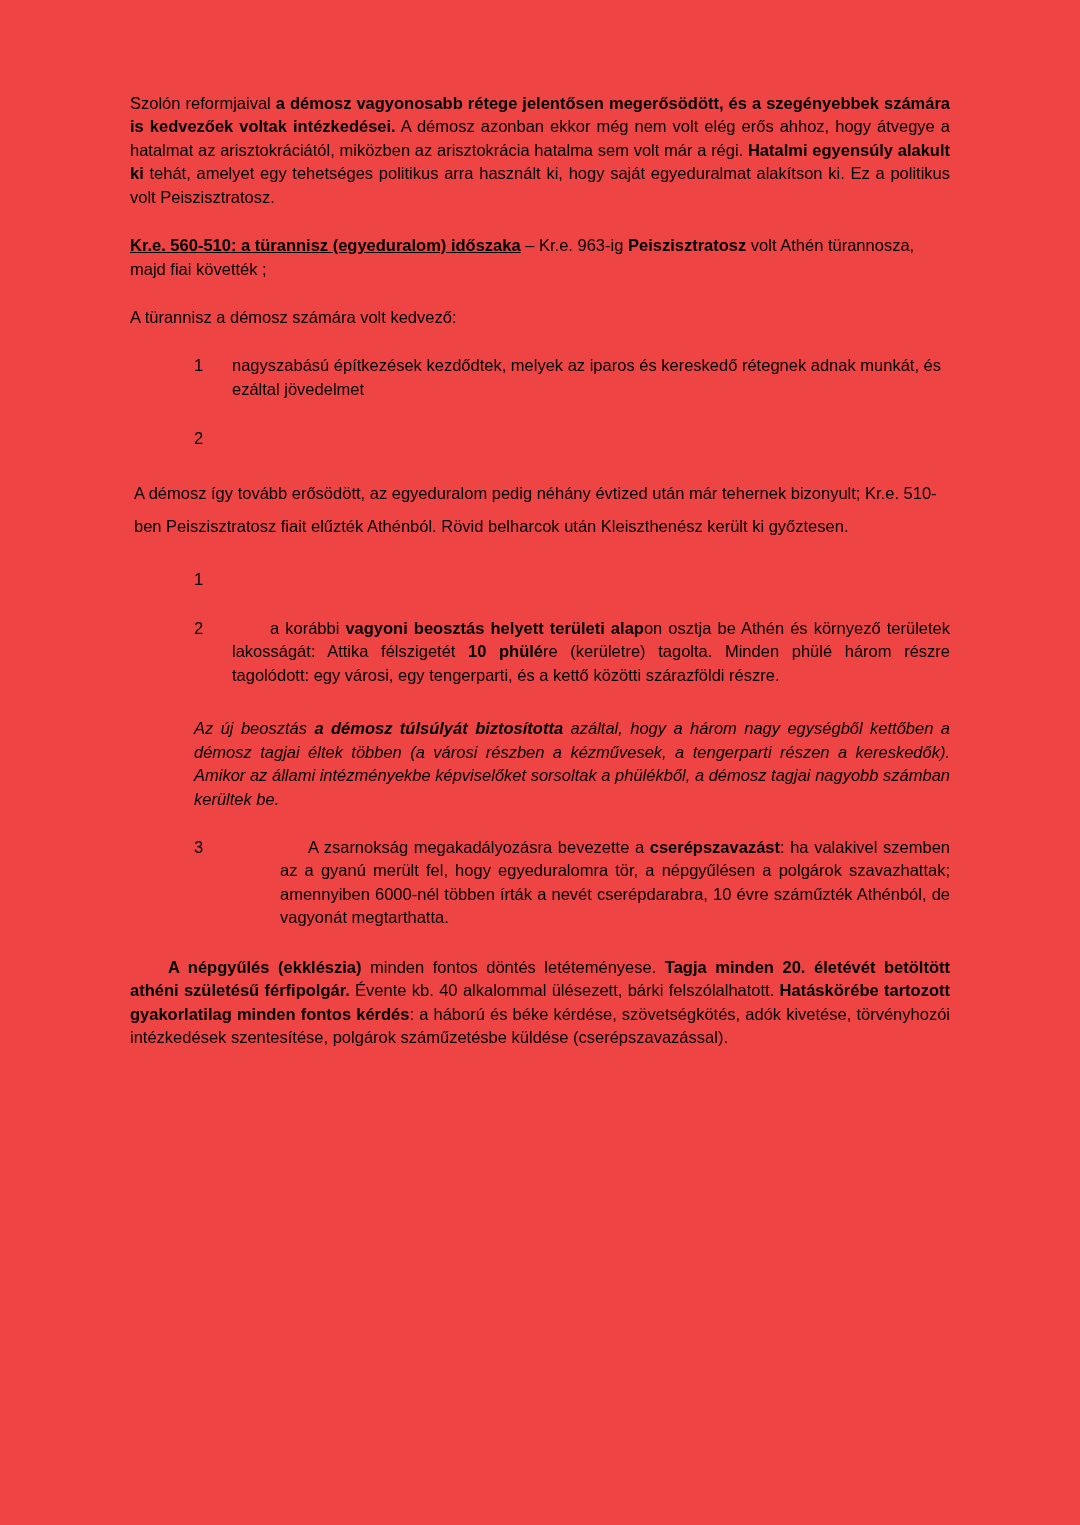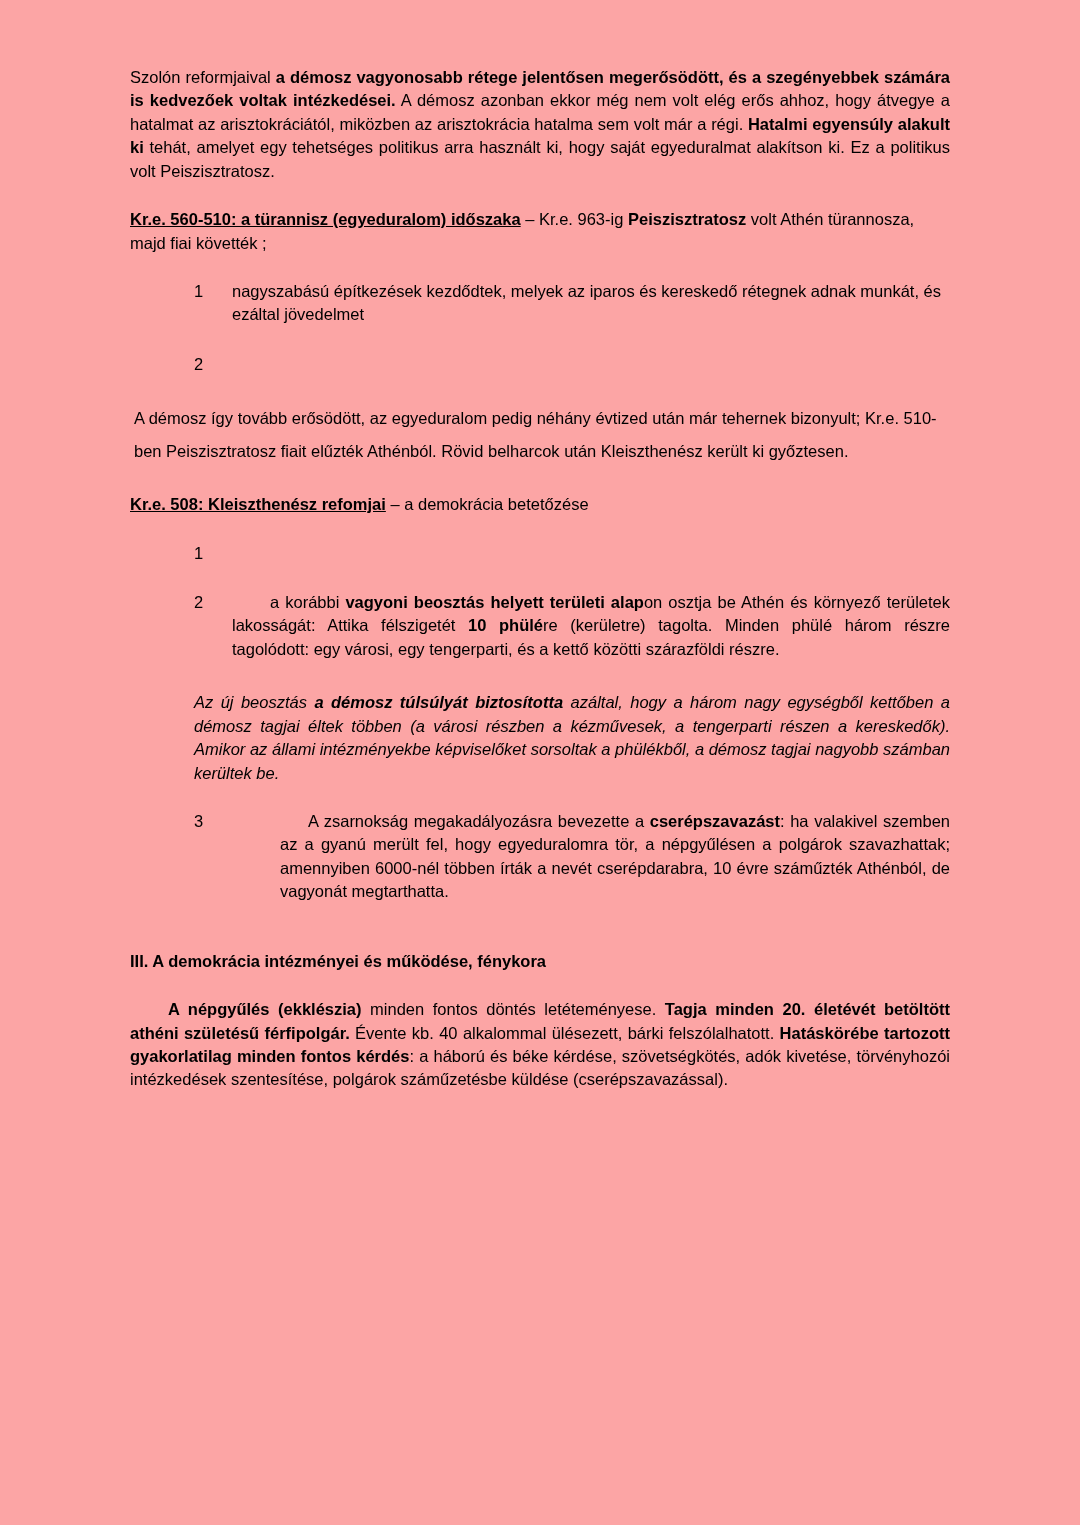--- a/index.html
+++ b/index.html
@@ -5,26 +5,26 @@
 <style>
   html, body {
     margin: 0;
     padding: 0;
     background: #ffffff;
   }
   .page {
     width: 1080px;
     min-height: 1525px;
     box-sizing: border-box;
-    background: #fca5a5;
+    background: #ef4444;
     color: #000000;
     font-family: "Liberation Sans", "DejaVu Sans", sans-serif;
     font-size: 16.5px;
     line-height: 1.42;
-    padding: 66px 130px 60px 130px;
+    padding: 92px 130px 60px 130px;
   }
   .block { margin: 0 0 25px 0; }
   .align-justify { text-align: justify; }
   .run { white-space: pre-wrap; }
   .bold { font-weight: bold; }
   .underline { text-decoration: underline; margin-top: 48px; }
   .loose { line-height: 2.0; padding-left: 4px; }
   .indent-block { margin-left: 64px; font-style: italic; }
   .indent-small { margin-left: 10px; }
   .sp-lg { margin-top: 30px; }
@@ -35,37 +35,36 @@
   .fl-indent { text-indent: 38px; }
   .fl-indent-sm { text-indent: 28px; margin-left: 48px; }
 </style>
 </head>
 <body>
 
 <div class="page">
   <div>
       <div class="block align-justify"><span class="run">Szolón reformjaival </span><span class="run bold">a démosz vagyonosabb rétege jelentősen megerősödött, és a szegényebbek számára is kedvezőek voltak intézkedései.</span><span class="run"> A démosz azonban ekkor még nem volt elég erős ahhoz, hogy átvegye a hatalmat az arisztokráciától, miközben az arisztokrácia hatalma sem volt már a régi. </span><span class="run bold">Hatalmi egyensúly alakult ki</span><span class="run"> tehát, amelyet egy tehetséges politikus arra használt ki, hogy saját egyeduralmat alakítson ki. Ez a politikus volt Peiszisztratosz.</span></div>
       <div class="block"><span class="run bold underline">Kr.e. 560-510: a türannisz (egyeduralom) időszaka</span><span class="run"> – Kr.e. 963-ig </span><span class="run bold">Peiszisztratosz</span><span class="run"> volt Athén türannosza, majd fiai követték ;</span></div>
+      <div class="block"><span class="run">A türannisz a démosz számára volt kedvező:</span></div>
       <div class="block list-item">
         <span class="li-number">1</span>
         <span class="li-text"><span class="run">nagyszabású építkezések kezdődtek, melyek az iparos és kereskedő rétegnek adnak munkát, és ezáltal jövedelmet</span></span>
       </div>
       <div class="block list-item">
         <span class="li-number">2</span>
       </div>
       <div class="block loose"><span class="run">A démosz így tovább erősödött, az egyeduralom pedig néhány évtized után már tehernek bizonyult; Kr.e. 510-ben Peiszisztratosz fiait elűzték Athénból. Rövid belharcok után Kleiszthenész került ki győztesen.</span></div>
-      <div class="block"><span class="run bold underline">Kr.e. 508: Kleiszthenész refomjai</span><span class="run"> – a demokrácia betetőzése</span></div>
       <div class="block list-item">
         <span class="li-number">1</span>
       </div>
       <div class="block align-justify list-item">
         <span class="li-number">2</span>
         <span class="li-text fl-indent"><span class="run">a korábbi </span><span class="run bold">vagyoni beosztás helyett területi alap</span><span class="run">on osztja be Athén és környező területek lakosságát: Attika félszigetét </span><span class="run bold">10 phülé</span><span class="run">re (kerületre) tagolta. Minden phülé három részre tagolódott: egy városi, egy tengerparti, és a kettő közötti szárazföldi részre.</span></span>
       </div>
       <div class="block align-justify indent-block sp-lg"><span class="run">Az új beosztás </span><span class="run bold">a démosz túlsúlyát biztosította</span><span class="run"> azáltal, hogy a három nagy egységből kettőben a démosz tagjai éltek többen (a városi részben a kézművesek, a tengerparti részen a kereskedők). Amikor az állami intézményekbe képviselőket sorsoltak a phülékből, a démosz tagjai nagyobb számban kerültek be.</span></div>
       <div class="block align-justify list-item">
         <span class="li-number">3</span>
         <span class="li-text fl-indent-sm"><span class="run">A zsarnokság megakadályozásra bevezette a </span><span class="run bold">cserépszavazást</span><span class="run">: ha valakivel szemben az a gyanú merült fel, hogy egyeduralomra tör, a népgyűlésen a polgárok szavazhattak; amennyiben 6000-nél többen írták a nevét cserépdarabra, 10 évre száműzték Athénból, de vagyonát megtarthatta.</span></span>
       </div>
-      <div class="block sp-xl"><span class="run bold">III. A demokrácia intézményei és működése, fénykora</span></div>
       <div class="block align-justify fl-indent"><span class="run bold">A népgyűlés (ekklészia)</span><span class="run"> minden fontos döntés letéteményese. </span><span class="run bold">Tagja minden 20. életévét betöltött athéni születésű férfipolgár.</span><span class="run"> Évente kb. 40 alkalommal ülésezett, bárki felszólalhatott. </span><span class="run bold">Hatáskörébe tartozott gyakorlatilag minden fontos kérdés</span><span class="run">: a háború és béke kérdése, szövetségkötés, adók kivetése, törvényhozói intézkedések szentesítése, polgárok száműzetésbe küldése (cserépszavazással).</span></div>
     </div>
 </div>
 
 </body></html>

